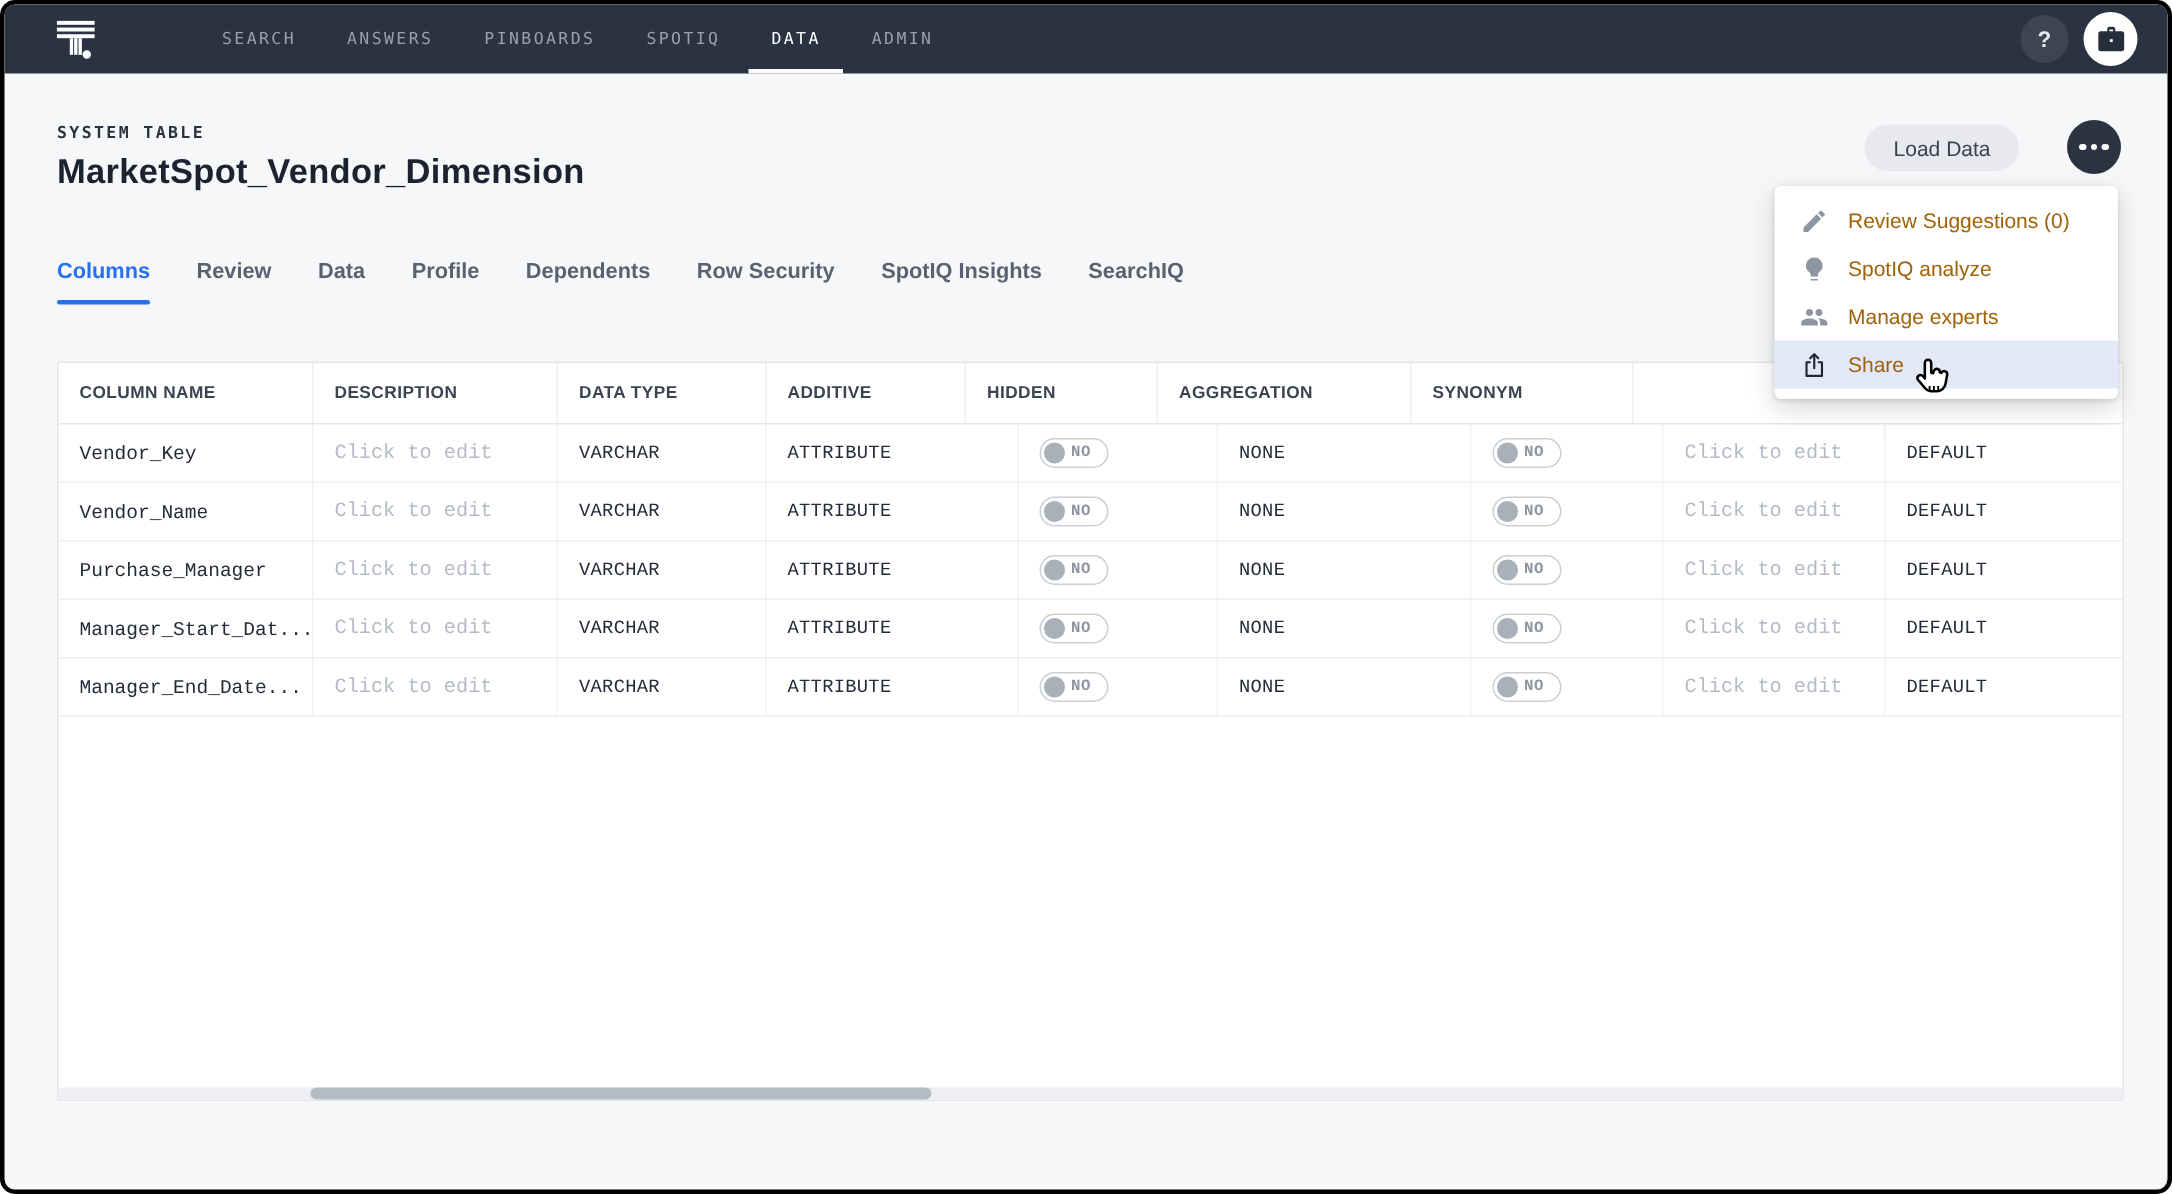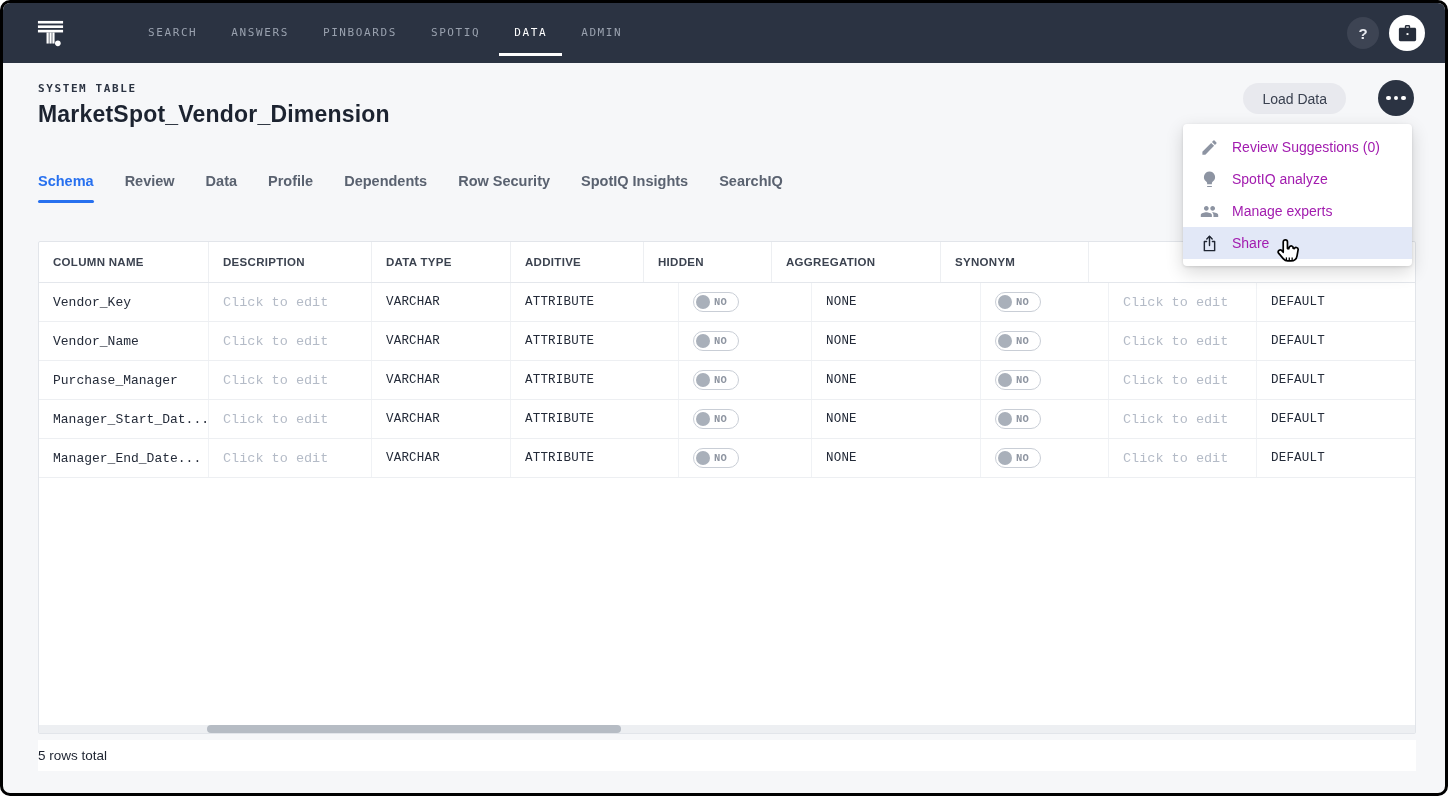--- a/index.html
+++ b/index.html
@@ -1,19 +1,19 @@
 <!DOCTYPE html>
 <html><head>
 <meta charset="utf-8">
 <style>
   html,body{margin:0;padding:0;background:#ffffff;font-family:"Liberation Sans",sans-serif;}
   .frame{position:relative;width:1442px;height:790px;border:3px solid #000;border-radius:10px;overflow:hidden;background:#f6f7f9;}
 
   
-  .topnav{position:absolute;top:0;left:0;right:0;height:60px;background:#2b3342;display:flex;align-items:center;z-index:5;}
+  .topnav{position:absolute;top:0;left:0;right:0;height:46px;background:#2b3342;display:flex;align-items:center;z-index:5;}
   .logo{margin-left:33px;display:flex;align-items:center;}
   .nav-items{display:flex;margin-left:66px;height:46px;}
   .nav-item{font-family:"DejaVu Sans Mono",monospace;font-size:11px;letter-spacing:1.6px;color:#99a1ae;padding:0 17px;line-height:46px;position:relative;cursor:pointer;white-space:nowrap;}
   .nav-item.active{color:#ffffff;}
   .nav-item.active::after{content:"";position:absolute;left:2px;right:2px;bottom:0;height:3px;background:#fff;}
   .nav-right{margin-left:auto;display:flex;align-items:center;gap:10px;margin-right:20px;}
   .help-btn{width:32px;height:32px;border-radius:50%;background:#3d4453;color:#e8eaef;font-size:15px;font-weight:bold;display:flex;align-items:center;justify-content:center;cursor:pointer;}
   .avatar-btn{width:36px;height:36px;border-radius:50%;background:#fff;display:flex;align-items:center;justify-content:center;cursor:pointer;}
 
   
@@ -44,21 +44,21 @@
   .toggle-label{font-size:10.5px;font-weight:bold;color:#8e95a1;margin-left:4px;letter-spacing:.3px;}
   .hscroll{position:absolute;left:0;right:0;bottom:0;height:8px;background:#edeff2;}
   .hthumb{position:absolute;left:168px;width:414px;top:0;height:8px;border-radius:4px;background:#b6bcc4;}
 
   
   .footer-strip{position:absolute;left:35px;top:737px;width:1378px;height:31px;background:#fff;}
   .rowcount{font-size:13.5px;color:#1d2330;line-height:31px;}
 
   
   .menu{position:absolute;left:1180px;top:121px;width:229px;background:#fff;border-radius:4px;box-shadow:0 1px 3px rgba(0,0,0,.12),0 6px 18px rgba(0,0,0,.16);padding:7px 0;z-index:10;}
-  .menu-item{display:flex;align-items:center;height:32px;padding-left:17px;cursor:pointer;font-size:14px;color:#a21caf;}
+  .menu-item{display:flex;align-items:center;height:32px;padding-left:17px;cursor:pointer;font-size:14px;color:#a16207;}
   .menu-item.highlighted{background:#e2e8f7;}
   .mi-icon{width:19px;height:19px;margin-right:13px;display:flex;align-items:center;justify-content:center;}
   .mi-icon svg{width:19px;height:19px;}
   .cursor{position:absolute;left:1268px;top:231px;width:34px;height:34px;z-index:20;}
 </style>
 </head>
 <body>
 
 <div class="frame">
 
@@ -105,21 +105,21 @@
   <div class="load-btn">
     <span>Load Data</span>
   </div>
   <div class="more-btn">
     <span class="dot"></span>
     <span class="dot"></span>
     <span class="dot"></span>
   </div>
 
   <div class="tabs">
-      <div class="tab active">Schema</div>
+      <div class="tab active">Columns</div>
       <div class="tab">Review</div>
       <div class="tab">Data</div>
       <div class="tab">Profile</div>
       <div class="tab">Dependents</div>
       <div class="tab">Row Security</div>
       <div class="tab">SpotIQ Insights</div>
       <div class="tab">SearchIQ</div>
     </div>
 
   <div class="table-card">
@@ -238,23 +238,20 @@
           </div>
           <div class="td placeholder" style="width: 148px;">Click to edit</div>
           <div class="td upper" style="flex: 1 1 0%;">DEFAULT</div>
         </div>
       </div>
     <div class="hscroll">
       <div class="hthumb"></div>
     </div>
   </div>
 
-  <div class="footer-strip">
-    <div class="rowcount">5 rows total</div>
-  </div>
 
   <div class="menu">
       <div class="menu-item">
         <span class="mi-icon">
           <svg viewBox="0 0 24 24" fill="#8d94a2">
             <path d="M3 17.25V21h3.75L17.81 9.94l-3.75-3.75L3 17.25zM20.71 7.04a1 1 0 0 0 0-1.41l-2.34-2.34a1 1 0 0 0-1.41 0l-1.83 1.83 3.75 3.75 1.83-1.83z"></path>
           </svg>
         </span>
         <span>Review Suggestions (0)</span>
       </div>

